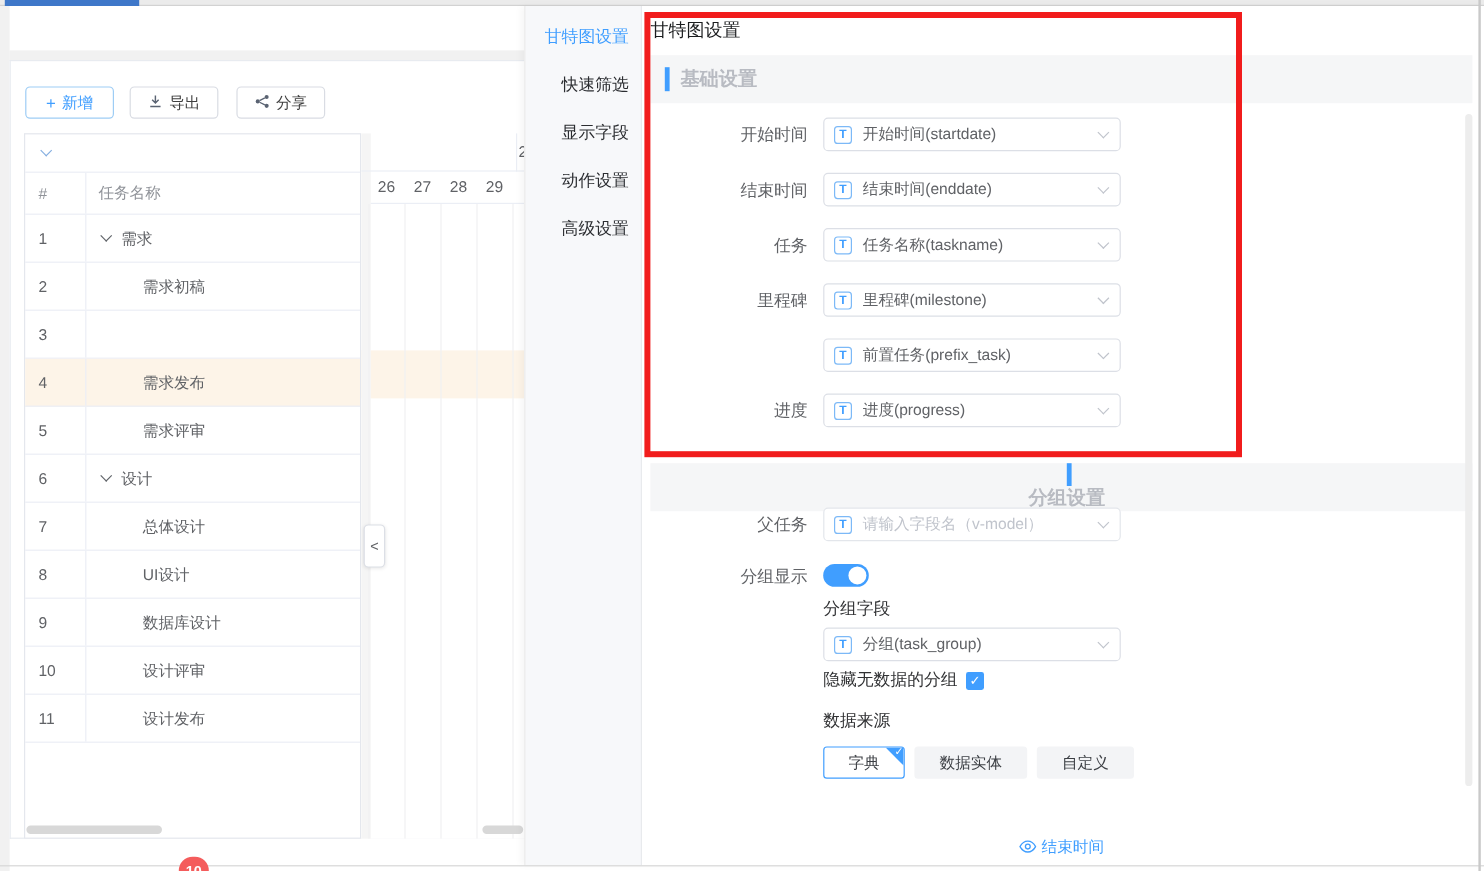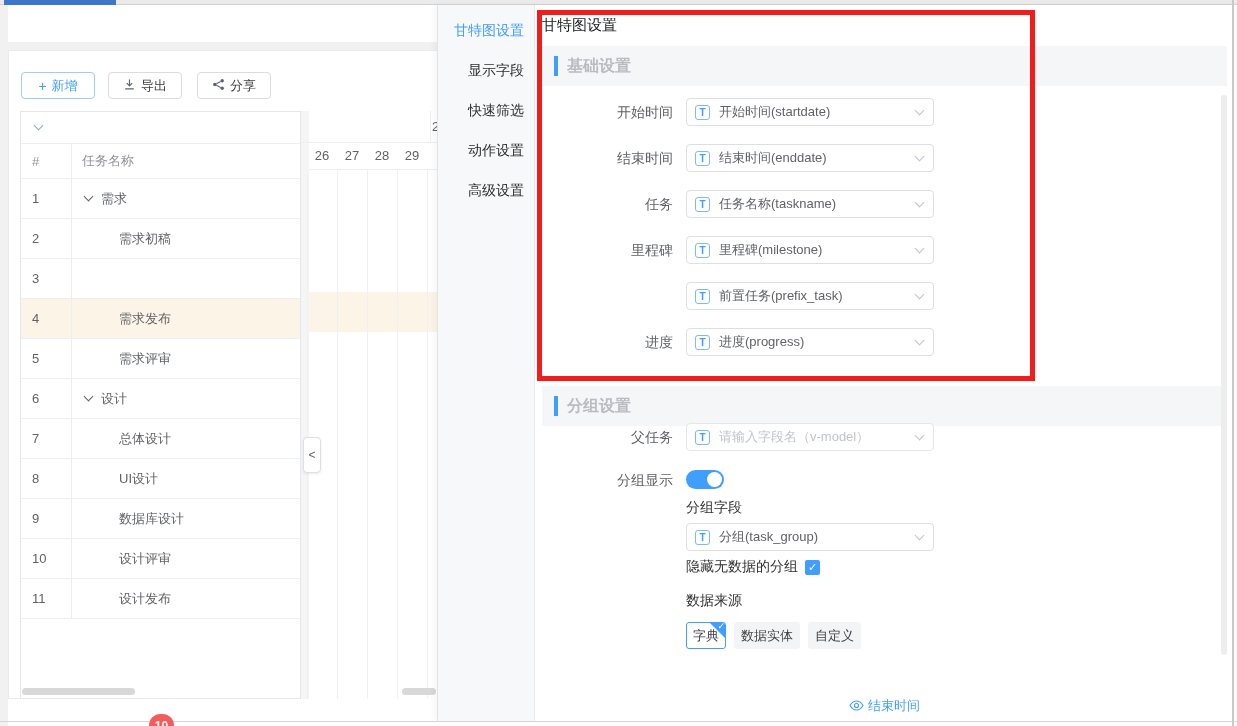--- a/index.html
+++ b/index.html
@@ -81,21 +81,21 @@
   .t-icon { width:15px; height:15px; border:1px solid #7cb9f7; border-radius:3px; color:#409eff; font-size:10px;
             font-weight:bold; display:flex; align-items:center; justify-content:center; flex:none; background:#fff; }
 
   .toggle { left:144px; top:465px; width:38px; height:19px; border-radius:10px; background:#409eff; cursor:pointer; }
   .toggle .knob { position:absolute; right:2px; top:2px; width:15px; height:15px; border-radius:50%; background:#fff; }
   .sub-label { left:144px; font-size:14px; color:#303133; }
   .check-row { left:144px; top:553px; font-size:14px; color:#303133; display:flex; align-items:center; gap:7px; }
   .checkbox { width:15px; height:15px; background:#409eff; border-radius:2px; color:#fff; font-size:11px;
               display:flex; align-items:center; justify-content:center; cursor:pointer; }
   .src-row { left:144px; top:617px; display:flex; gap:8px; }
-  .src-btn { height:27px; padding:0 6px; font-size:13px; color:#3c3f44; background:#f3f4f6; border:1px solid #f3f4f6;
+  .src-btn { height:27px; padding:0 20px; font-size:13px; color:#3c3f44; background:#f3f4f6; border:1px solid #f3f4f6;
              border-radius:3px; display:flex; align-items:center; cursor:pointer; }
   .src-btn.selected { background:#fff; border:1px solid #409eff; position:relative; overflow:hidden; }
   .src-btn.selected .corner { position:absolute; top:0; right:0; width:0; height:0;
              border-top:15px solid #409eff; border-left:15px solid transparent; }
   .src-btn.selected .corner-check { position:absolute; top:-2px; right:0px; color:#fff; font-size:9px; }
   .api-link { left:0; top:692px; width:685px; text-align:center; font-size:13px; color:#409eff; cursor:pointer; }
   .api-link svg { vertical-align:-1px; margin-right:4px; }
   .drawer-scroll { left:783px; top:90px; width:6px; height:560px; background:#ededed; border-radius:3px; cursor:pointer; }
 
   .red-rect { left:537px; top:10px; width:498px; height:371px; border:5px solid #f11c1c; z-index:50; pointer-events:none; }
@@ -230,22 +230,22 @@
 
   <div class="abs collapse-handle">
     <span>&lt;</span>
   </div>
 
   <div class="abs badge">10</div>
 
   <div class="abs drawer">
     <div class="abs drawer-tabs">
       <div class="dtab active">甘特图设置</div>
+      <div class="dtab">快速筛选</div>
       <div class="dtab">显示字段</div>
-      <div class="dtab">快速筛选</div>
       <div class="dtab">动作设置</div>
       <div class="dtab">高级设置</div>
     </div>
 
     <div class="abs drawer-content">
       <div class="abs panel-title">甘特图设置</div>
 
       <div class="abs band" style="top:41px;">
         <div class="band-bar"></div>
         <div class="band-title">基础设置</div>
@@ -285,21 +285,21 @@
         <span class="chev sel-chev"></span>
       </div>
 
       <div class="abs f-label" style="top:323px;">进度</div>
       <div class="abs select" style="top:323px;">
         <span class="t-icon">T</span>
         <span>进度(progress)</span>
         <span class="chev sel-chev"></span>
       </div>
 
-      <div class="abs band" style="top:381px;">
+      <div class="abs band" style="top:381px;flex-direction:column;">
         <div class="band-bar"></div>
         <div class="band-title">分组设置</div>
       </div>
 
       <div class="abs f-label" style="top:418px;">父任务</div>
       <div class="abs select placeholder" style="top:418px;">
         <span class="t-icon">T</span>
         <span>请输入字段名（v-model）</span>
         <span class="chev sel-chev"></span>
       </div>

